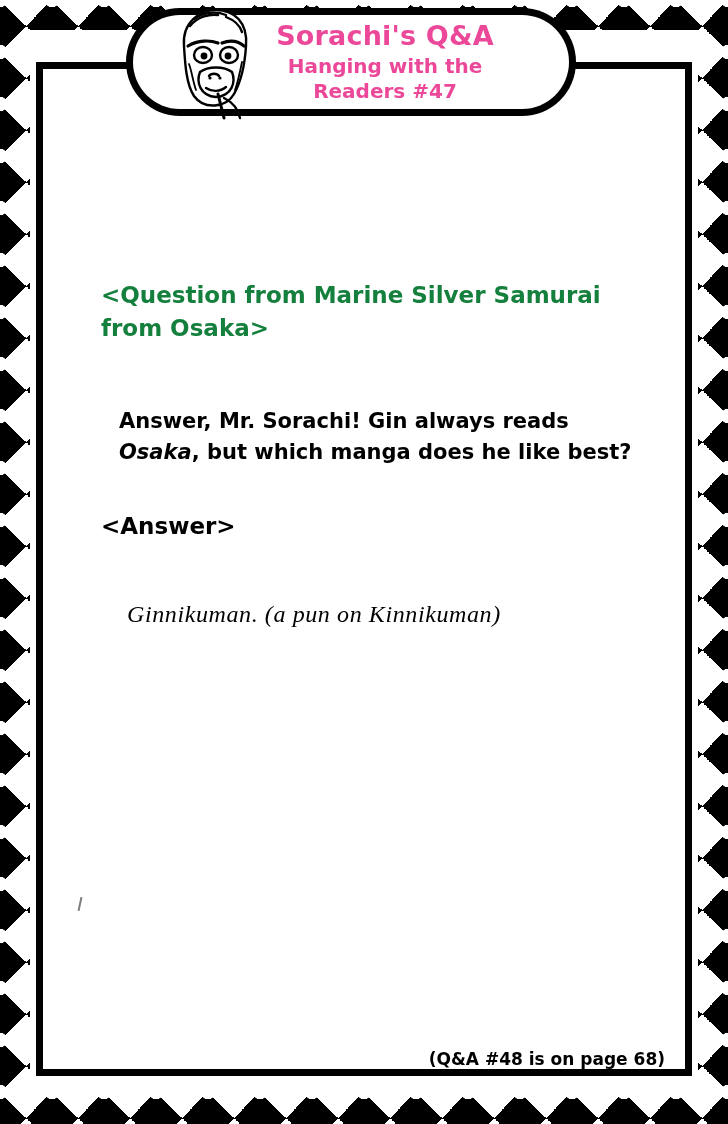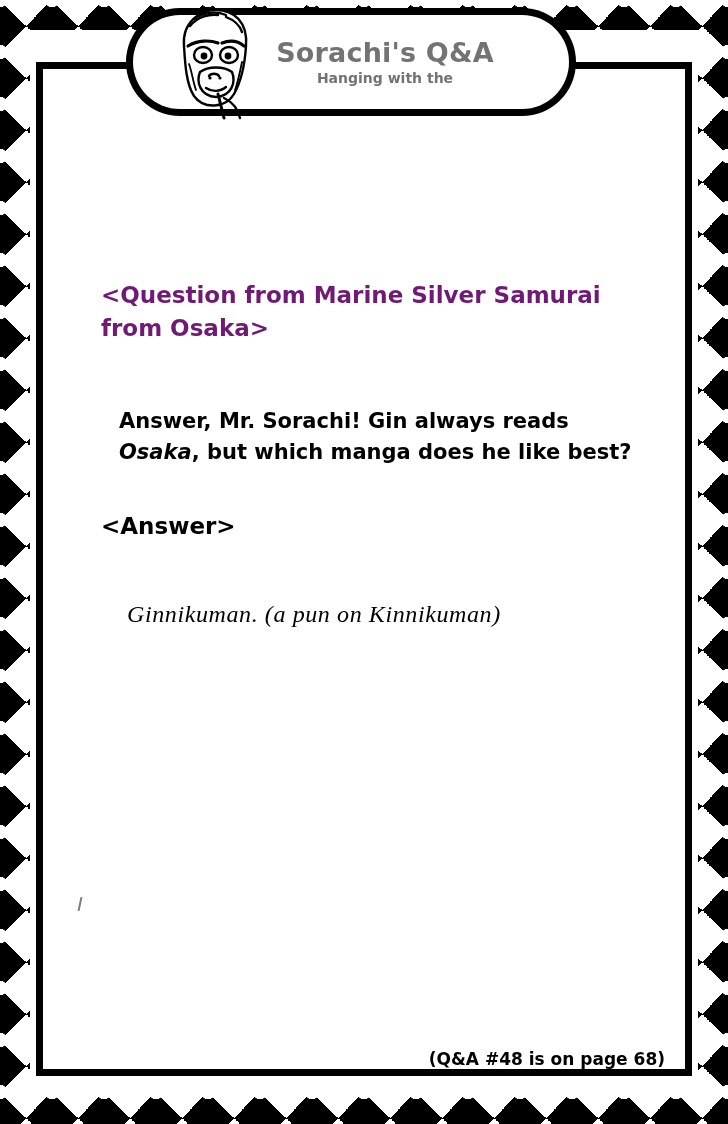--- a/index.html
+++ b/index.html
@@ -84,31 +84,31 @@
     background: #ffffff;
     border-radius: 47px;
     display: flex;
     align-items: center;
     justify-content: center;
   }
   .banner-text {
     text-align: center;
     margin-left: 78px;
     margin-right: 10px;
-    color: #737373;
+    color: #ec4899;
     line-height: 1.12;
   }
   .banner-title {
     font-size: 27px;
     font-weight: bold;
     letter-spacing: 0.2px;
     font-family: "DejaVu Sans", sans-serif;
   }
   .banner-sub {
-    font-size: 14px;
+    font-size: 20px;
     font-weight: bold;
     margin-top: 3px;
     font-family: "DejaVu Sans", sans-serif;
   }
 
   
   .avatar {
     position: absolute;
     left: 40px;
     top: -6px;
@@ -121,21 +121,21 @@
   .content {
     position: absolute;
     left: 58px;
     top: 210px;
     right: 48px;
   }
   .question-head {
     font-size: 23px;
     font-weight: bold;
     line-height: 1.45;
-    color: #701a75;
+    color: #15803d;
     white-space: pre-line;
     font-family: "DejaVu Sans", sans-serif;
   }
   .question-body {
     margin-top: 60px;
     margin-left: 18px;
     font-size: 21px;
     font-weight: bold;
     line-height: 1.5;
     color: #000;
@@ -206,20 +206,21 @@
     <div class="ink" style="left:36px; top:828px; width:2px; height:14px; transform:rotate(12deg);"></div>
 
     <div class="footer-note">(Q&amp;A #48 is on page 68)</div>
   </div>
 
   <div class="banner">
     <div class="banner-inner">
       <div class="banner-text">
         <div class="banner-title">Sorachi's Q&amp;A</div>
         <div class="banner-sub">Hanging with the</div>
+        <div class="banner-sub">Readers #47</div>
       </div>
     </div>
 
     <svg class="avatar" viewBox="0 0 96 118">
       <g fill="none" stroke="#000" stroke-width="2.4" stroke-linecap="round">
 
         <path d="M18 44 C16 20, 34 8, 50 8 C68 8, 82 20, 80 44
                  C79 60, 76 78, 68 92 C60 106, 38 108, 28 94
                  C20 82, 19 60, 18 44 Z" fill="#fff"></path>
 

